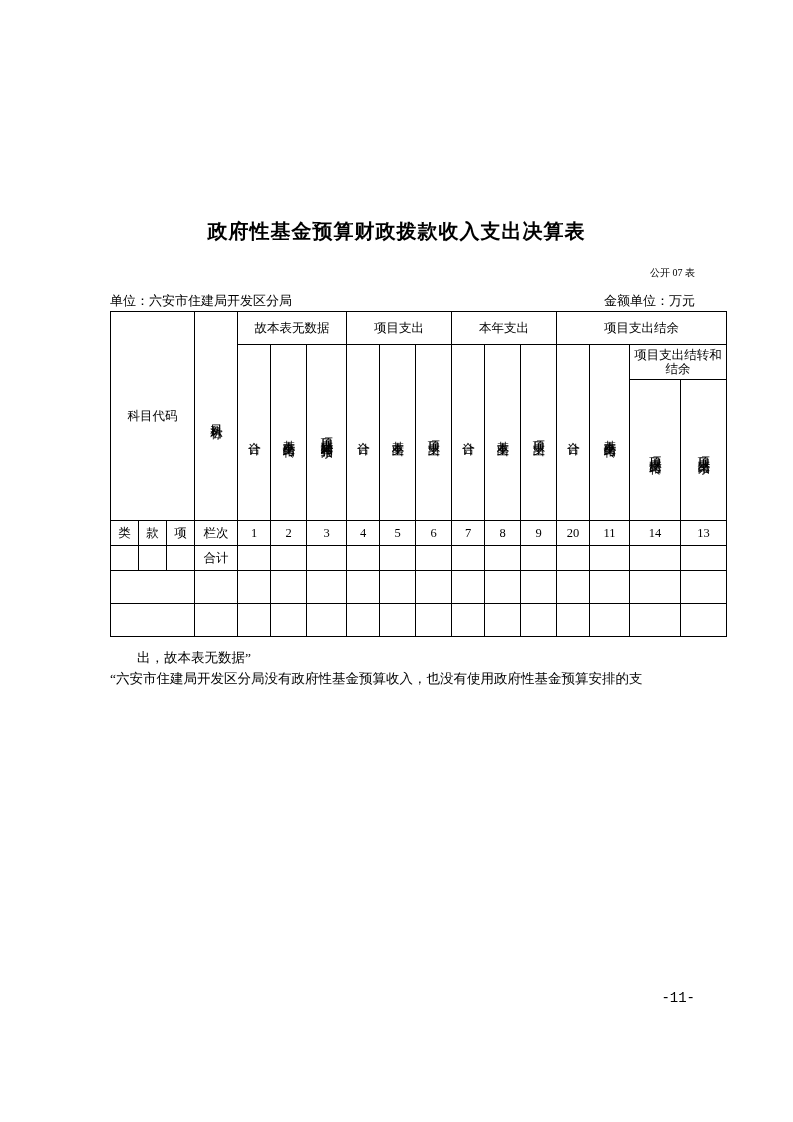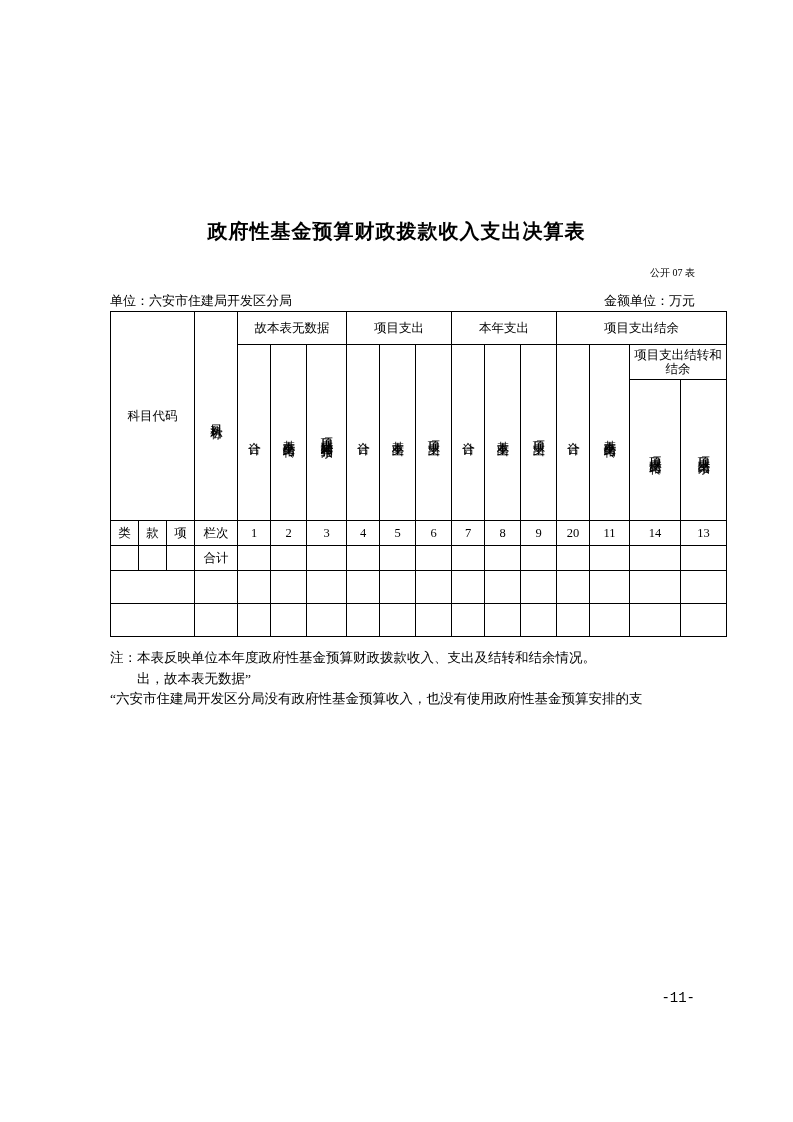--- a/index.html
+++ b/index.html
@@ -325,20 +325,19 @@
         <td></td>
         <td></td>
         <td></td>
         <td></td>
       </tr>
     </tbody>
       </table>
   </div>
 
   <div class="notes">
-    <p>注：本表反映单位本年度政府性基金预算财政拨款收入、支出及结转和结余情况。</p>
     <p class="note-indent" style="text-indent:2em">出，故本表无数据”</p>
     <p class="note-indent">“六安市住建局开发区分局没有政府性基金预算收入，也没有使用政府性基金预算安排的支</p>
   </div>
 
   <div class="page-no">-11-</div>
 
 </div>
 
 </body></html>

